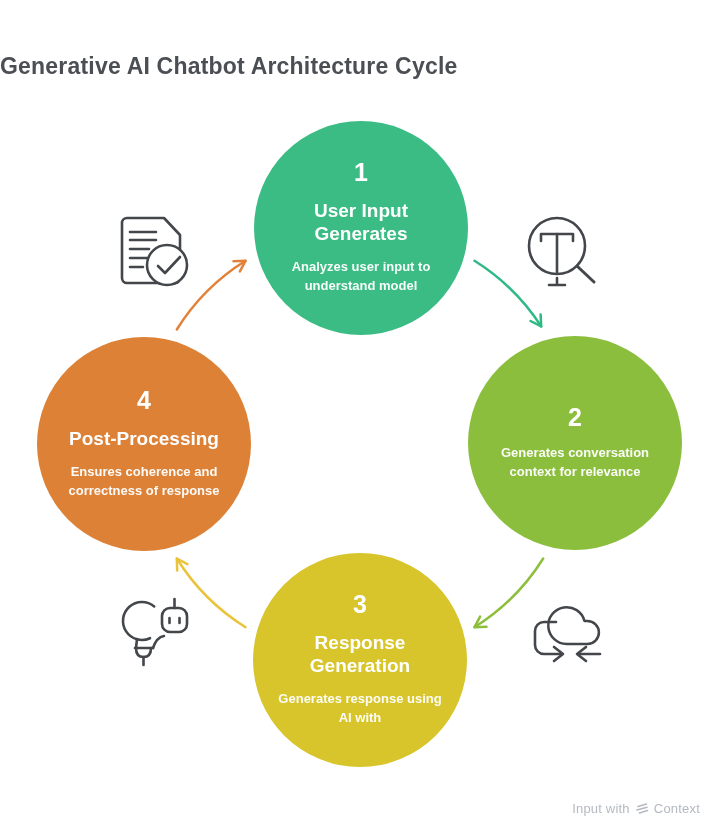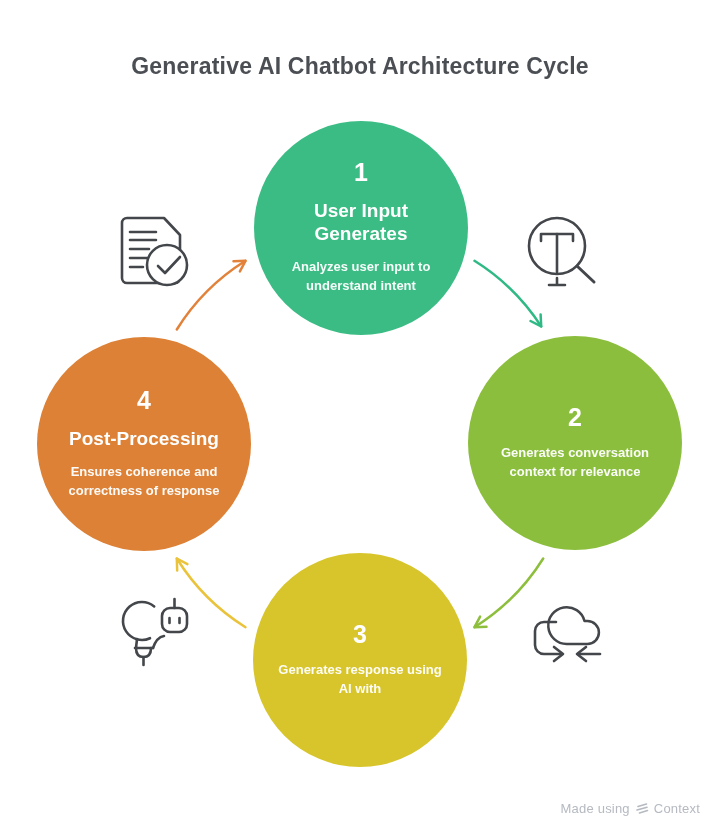--- a/index.html
+++ b/index.html
@@ -10,21 +10,21 @@
     width: 720px;
     height: 829px;
     background: #ffffff;
     overflow: hidden;
   }
   .page-title {
     position: absolute;
     top: 53px;
     left: 0;
     width: 100%;
-    text-align: center;
+    text-align: left;
     font-size: 23px;
     font-weight: bold;
     color: #4b4f54;
     letter-spacing: 0.2px;
   }
   .arrows-overlay {
     position: absolute;
     inset: 0;
     width: 720px;
     height: 829px;
@@ -106,30 +106,31 @@
     </g>
     <g stroke-width="2.5" stroke="#e2823a">
       <path d="M176.8 329.5 A216 216 0 0 1 245.5 260.8"></path>
       <path d="M233.5 261.2 L245.5 260.8 L239.9 271.4"></path>
     </g>
   </svg>
 
   <div class="step-circle circle-1" style="background-color: rgb(59, 188, 132);">
     <div class="step-number">1</div>
     <div class="step-title">User Input Generates</div>
-    <div class="step-description">Analyzes user input to understand intent</div>
+    <div class="step-description">Analyzes user input to understand model</div>
   </div>
 
   <div class="step-circle circle-2" style="background-color: rgb(140, 190, 62);">
     <div class="step-number">2</div>
     <div class="step-description">Generates conversation context for relevance</div>
   </div>
 
   <div class="step-circle circle-3" style="background-color: rgb(215, 197, 43);">
     <div class="step-number">3</div>
+    <div class="step-title">Response Generation</div>
     <div class="step-description">Generates response using AI with</div>
   </div>
 
   <div class="step-circle circle-4" style="background-color: rgb(220, 129, 54);">
     <div class="step-number">4</div>
     <div class="step-title">Post-Processing</div>
     <div class="step-description">Ensures coherence and correctness of response</div>
   </div>
 
   <svg class="step-icon icon-doc" width="70" height="72" viewBox="0 0 70 72" fill="none" stroke="#43464a" stroke-width="2.6" stroke-linecap="round" stroke-linejoin="round">
@@ -161,21 +162,21 @@
     <path d="M37 52 C39 46 42 41 48 40"></path>
     <path d="M19 52 h18"></path>
     <path d="M20 52 c0 6 3 9 7.5 9 c4.5 0 7.5 -3 7.5 -9"></path>
     <path d="M27.5 61 v8"></path>
     <rect x="46" y="12" width="25" height="24" rx="8"></rect>
     <path d="M58.5 12 V3"></path>
     <path d="M53.5 22 v5 M63.5 22 v5"></path>
   </svg>
 
   <div class="watermark">
-    <span>Made using</span>
+    <span>Input with</span>
     <svg width="14" height="13" viewBox="0 0 14 13" fill="none" stroke="#b5bac1" stroke-width="1.6" stroke-linecap="round">
       <path d="M3 4.5 L11.5 2"></path>
       <path d="M2 8 L12 5.2"></path>
       <path d="M4.5 11 L12.5 8.5"></path>
     </svg>
     <span>Context</span>
   </div>
 
 </div>
 

